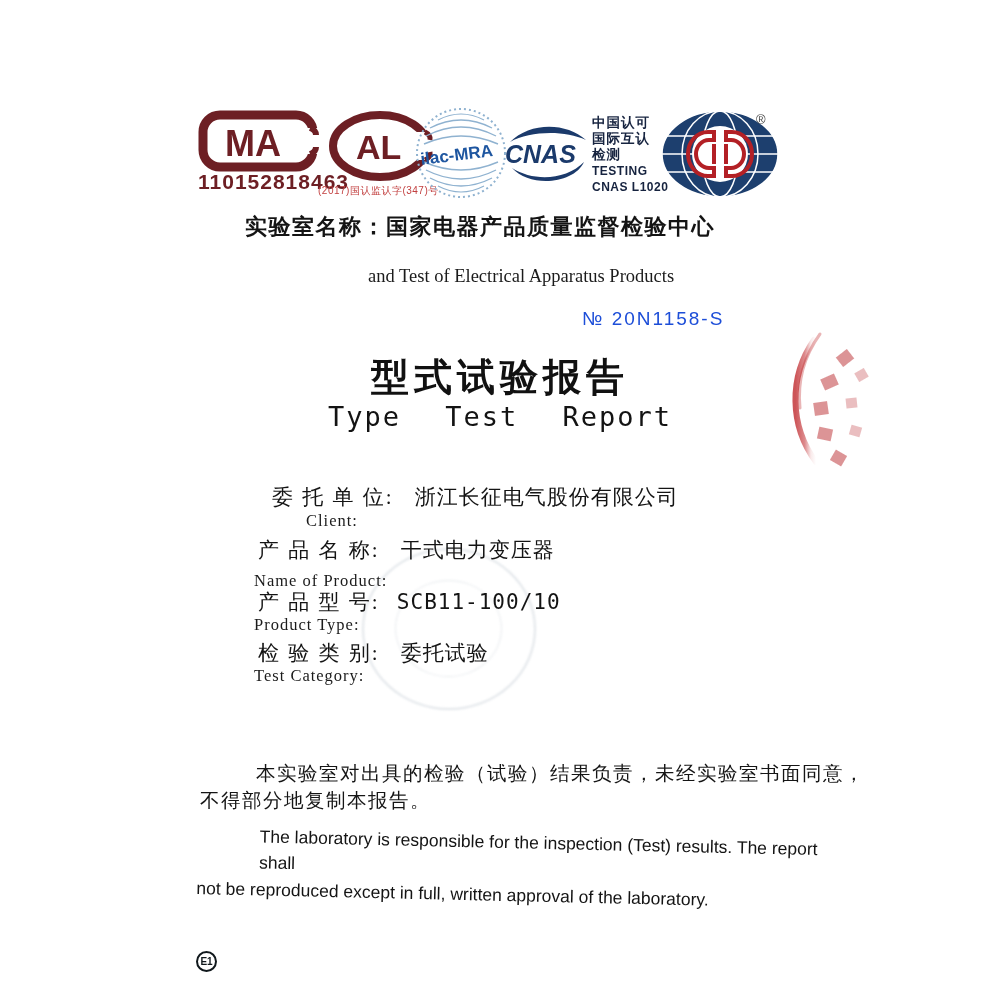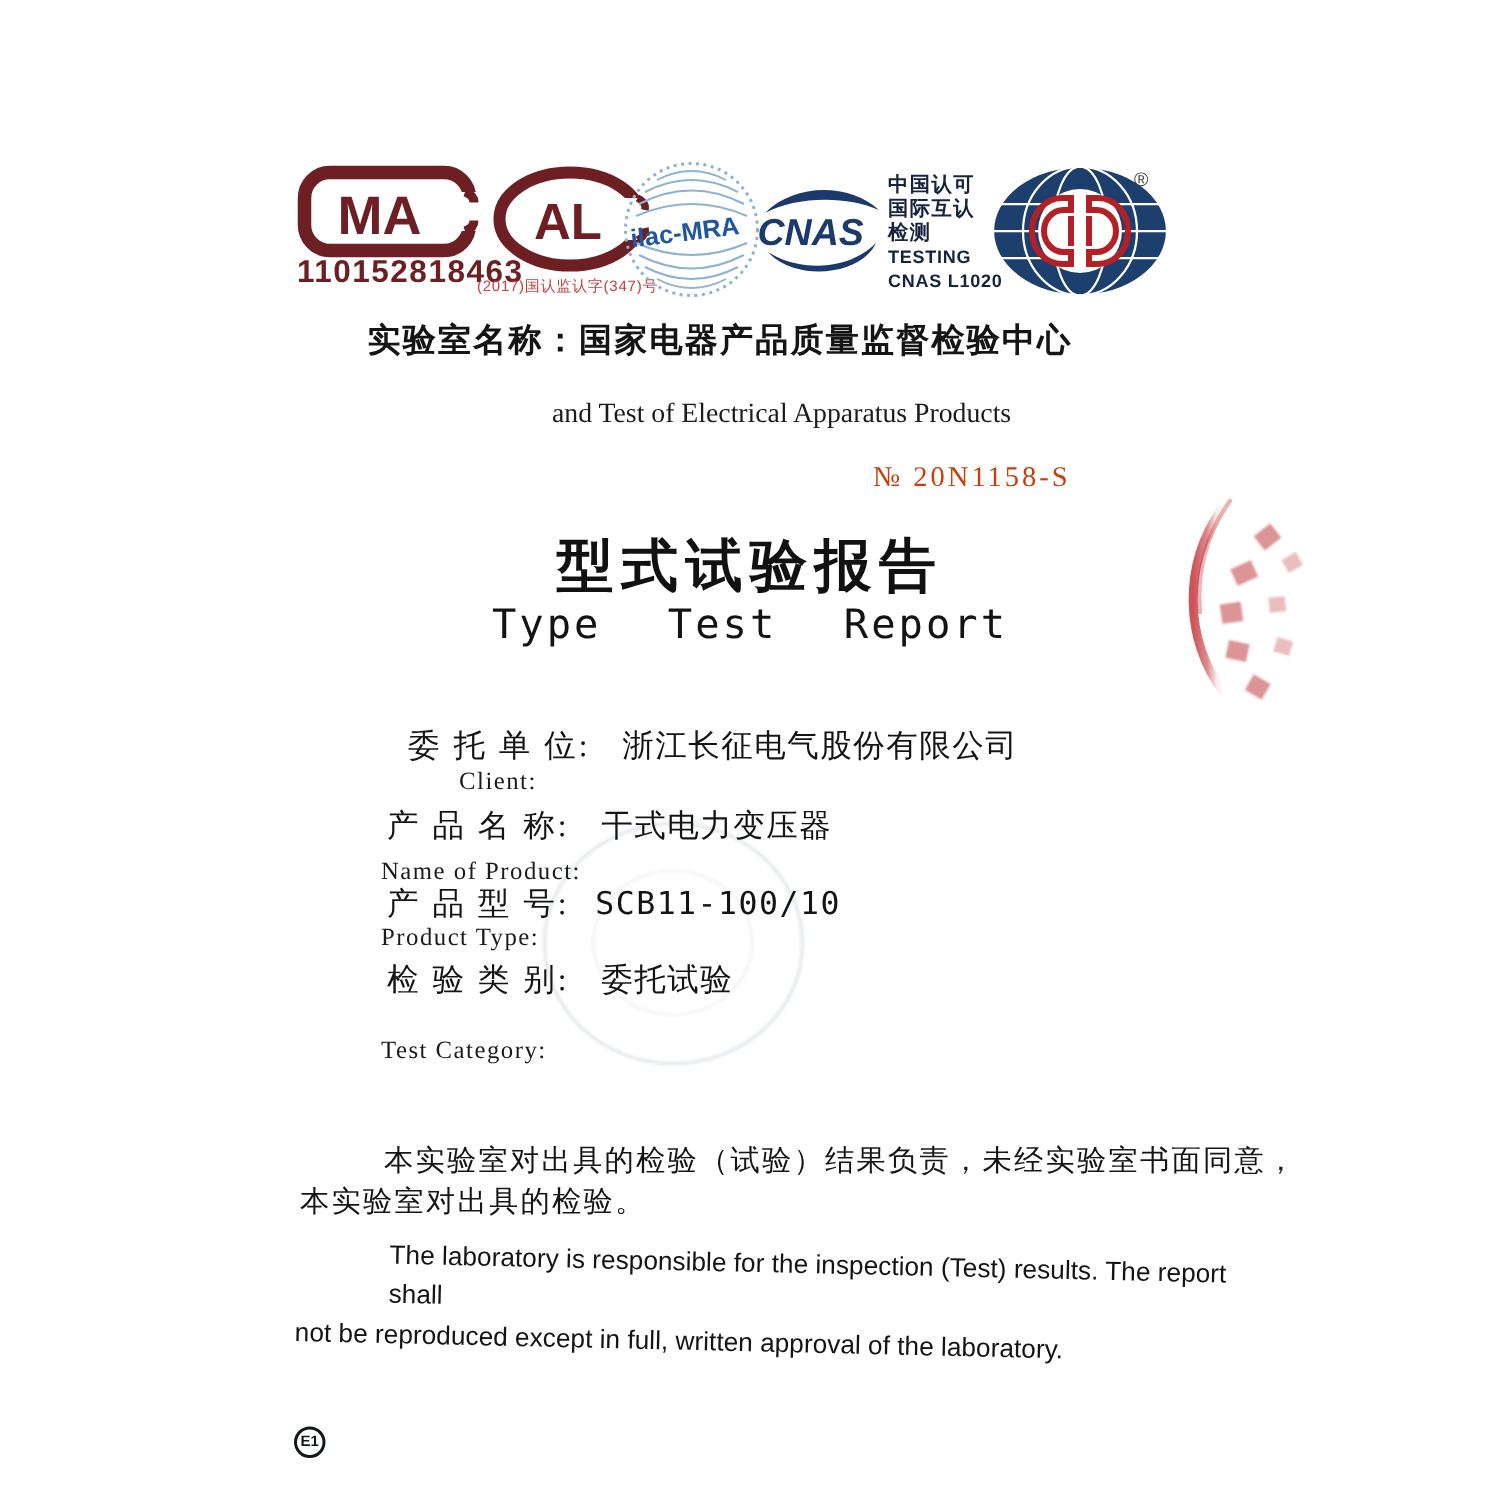--- a/index.html
+++ b/index.html
@@ -21,22 +21,22 @@
   .cnas-lines .en{font-size:12px;font-weight:bold;line-height:16px;letter-spacing:0.5px;}
   .reg-mark{position:absolute;left:756px;top:112px;font-size:13px;color:#444;
     font-family:"Liberation Sans",sans-serif;}
   
   .lab-zh{position:absolute;left:245px;top:212px;font-family:"Liberation Sans",sans-serif;
     font-weight:bold;font-size:22px;letter-spacing:1.5px;color:#141414;}
   .lab-en1{position:absolute;left:260px;top:241px;font-size:18.5px;color:#1b1b1b;}
   .lab-en1 .lab-label{margin-right:26px;}
   .lab-en2{position:absolute;left:368px;top:266px;font-size:18.5px;color:#1b1b1b;}
   
-  .report-no{position:absolute;left:582px;top:308px;font-family:Liberation Serif, serif;
-    font-size:19px;letter-spacing:2px;color:#c2410c;}
+  .report-no{position:absolute;left:582px;top:308px;font-family:Liberation Sans, sans-serif;
+    font-size:19px;letter-spacing:2px;color:#1d4ed8;}
   
   .title-zh{position:absolute;left:0;top:352px;width:1000px;text-align:center;
     font-family:"Liberation Sans",sans-serif;font-weight:600;font-size:38px;
     letter-spacing:5px;color:#111;}
   .title-en{position:absolute;left:0;top:401px;width:1000px;text-align:center;
     font-family:"DejaVu Sans Mono",monospace;font-size:27px;letter-spacing:2px;
     word-spacing:26px;color:#131313;}
   
   .stamp{position:absolute;left:760px;top:290px;width:240px;height:230px;pointer-events:none;}
   .stamp-mark{position:absolute;background:rgba(186,42,46,0.5);filter:blur(0.6px);}
@@ -184,24 +184,24 @@
   <div class="f-zh" style="left:258px;top:588px;">
     <span>产 品 型 号:</span>
     <span class="f-val" style="margin-left:10px;font-family:'DejaVu Sans Mono',monospace;letter-spacing:1px;">SCB11-100/10</span>
   </div>
   <div class="f-en" style="left:254px;top:615px;">Product Type:</div>
 
   <div class="f-zh" style="left:258px;top:639px;">
     <span>检 验 类 别:</span>
     <span class="f-val" style="margin-left:14px;">委托试验</span>
   </div>
-  <div class="f-en" style="left:254px;top:690px;">Test Category:</div>
+  <div class="f-en" style="left:254px;top:666px;">Test Category:</div>
 
   <div class="disc-zh1">本实验室对出具的检验（试验）结果负责，未经实验室书面同意，</div>
-  <div class="disc-zh2">本实验室对出具的检验。</div>
+  <div class="disc-zh2">不得部分地复制本报告。</div>
 
   <div class="disc-en">
     <div class="l1">The laboratory is responsible for the inspection (Test) results. The report shall</div>
     <div class="l2">not be reproduced except in full, written approval of the laboratory.</div>
   </div>
 
   <div class="foot-mark">E1</div>
 
 </div>
 

